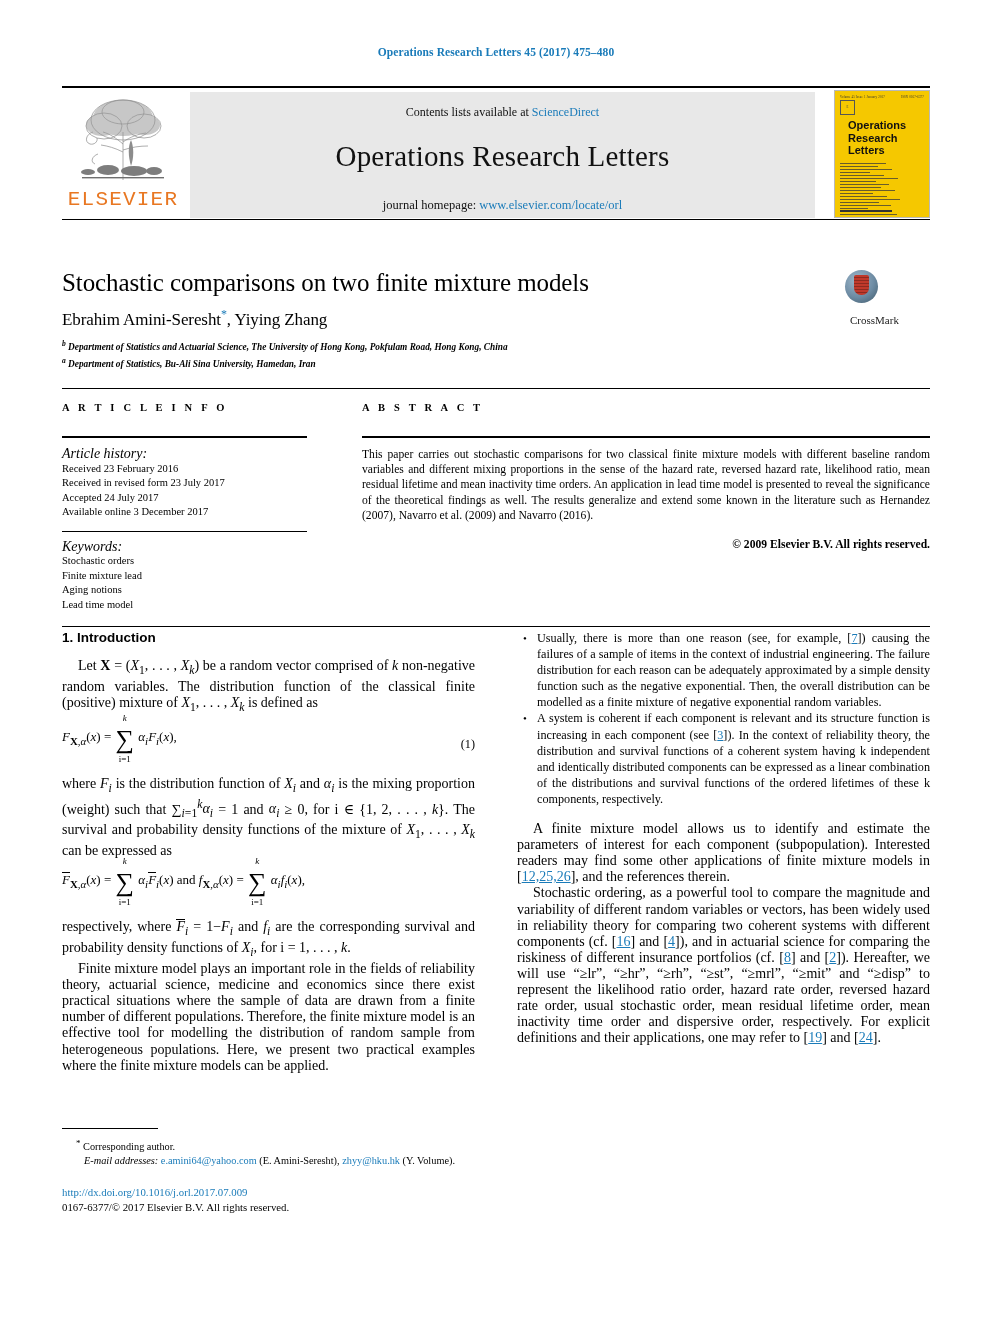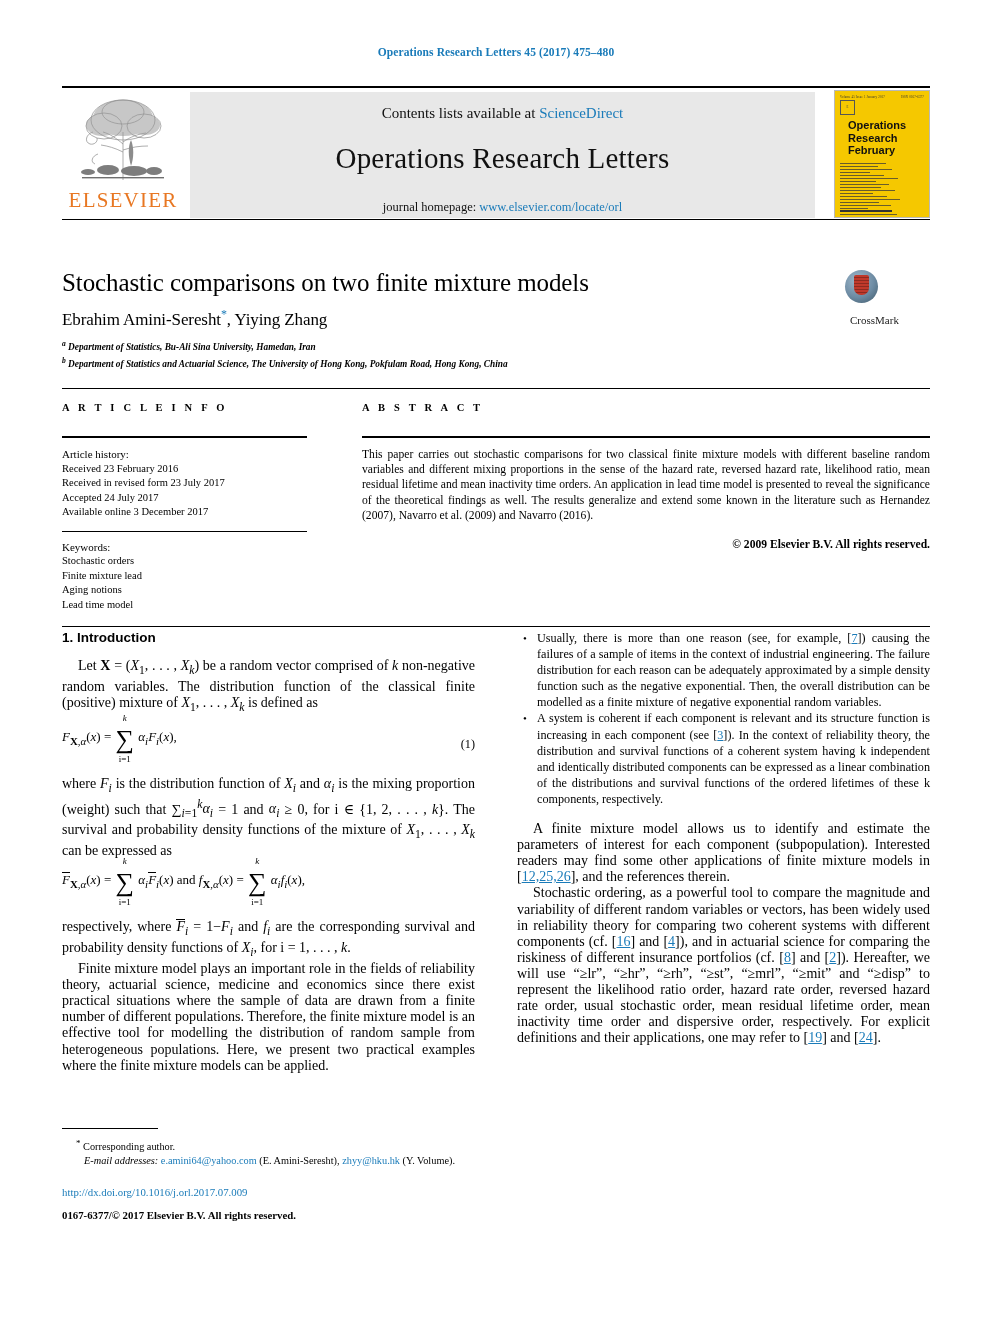--- a/index.html
+++ b/index.html
@@ -59,38 +59,38 @@
     height: 126px;
   }
   .elsevier-tree {
     width: 110px;
     height: 96px;
     display: block;
     margin: 0 auto;
   }
   .elsevier-word {
     text-align: center;
-    font-family: Liberation Serif, serif;
+    font-family: Liberation Mono, monospace;
     font-size: 21px;
     letter-spacing: 1.2px;
     color: #e87722;
     line-height: 22px;
     margin-top: 1px;
   }
   .banner {
     position: absolute;
     left: 128px;
     top: 6px;
     width: 625px;
     height: 126px;
     background: #e8e8e8;
     text-align: center;
   }
   .banner-contents {
-    font-size: 15px;
+    font-size: 12px;
     padding-top: 13px;
     color: #111;
   }
   .banner-contents a,
   .banner-homepage a {
     color: #1a7bb9;
     text-decoration: none;
   }
   .banner-title {
     font-size: 29px;
@@ -268,21 +268,22 @@
     height: 1px;
     background: #000;
     margin-bottom: 8px;
   }
   .hr-thick {
     height: 2px;
     background: #000;
     margin-bottom: 9px;
   }
   .info-head {
-    font-size: 11px;
+    font-style: italic;
+    font-size: 14px;
     line-height: 14.5px;
   }
   .info-line {
     font-size: 10.5px;
     line-height: 14.5px;
   }
   .info-gap {
     height: 11px;
   }
   .abs-text {
@@ -422,21 +423,21 @@
   }
   .footnote-line .fstar { font-size: 9px; vertical-align: super; }
   .footnote-line i { font-style: italic; }
   .footnote a { color: #1a7bb9; text-decoration: none; }
   .doi-block {
     margin-top: 17px;
     font-size: 10.8px;
     line-height: 15px;
   }
   .doi-block .doi { color: #1a7bb9; text-align: center; }
-  .doi-block .issn { font-weight: bold; margin-top: 8px; }
+  .doi-block .issn { font-weight: normal; }
 </style>
 </head>
 <body>
 
 <div class="page">
 
   <div class="running-head">Operations Research Letters 45 (2017) 475–480</div>
 
   <div class="masthead">
     <div class="masthead-rule"></div>
@@ -487,21 +488,21 @@
 
     <div class="cover-thumb">
       <div class="cover-topbar">
         <span>Volume 45 Issue 1 January 2017</span>
         <span>ISSN 0167-6377</span>
       </div>
       <div class="cover-logo">E</div>
       <div class="cover-title">
         <div>Operations</div>
         <div>Research</div>
-        <div>February</div>
+        <div>Letters</div>
       </div>
       <div class="cover-lines">
         <i style="width:46px"></i>
           <i style="width:38px"></i>
           <i style="width:52px"></i>
           <i style="width:30px"></i>
         <i style="width:44px"></i>
           <i style="width:58px"></i>
           <i style="width:36px"></i>
           <i style="width:49px"></i>
@@ -523,22 +524,22 @@
 
     <div class="masthead-rule-bottom"></div>
   </div>
 
   <div class="title-block">
     <h1 class="paper-title">Stochastic comparisons on two finite mixture models</h1>
     <div class="authors">
       <span>Ebrahim Amini-Seresht</span><span class="star">*</span><span>, Yiying Zhang</span>
     </div>
     <div class="affil">
+      <div><sup>b</sup> <span>Department of Statistics and Actuarial Science, The University of Hong Kong, Pokfulam Road, Hong Kong, China</span></div>
       <div><sup>a</sup> <span>Department of Statistics, Bu-Ali Sina University, Hamedan, Iran</span></div>
-      <div><sup>b</sup> <span>Department of Statistics and Actuarial Science, The University of Hong Kong, Pokfulam Road, Hong Kong, China</span></div>
     </div>
     <div class="crossmark">
       <div class="crossmark-badge"></div>
       <div class="crossmark-label">CrossMark</div>
     </div>
   </div>
 
   <div class="band">
     <div class="band-rule-top"></div>
     <div class="band-cols">

